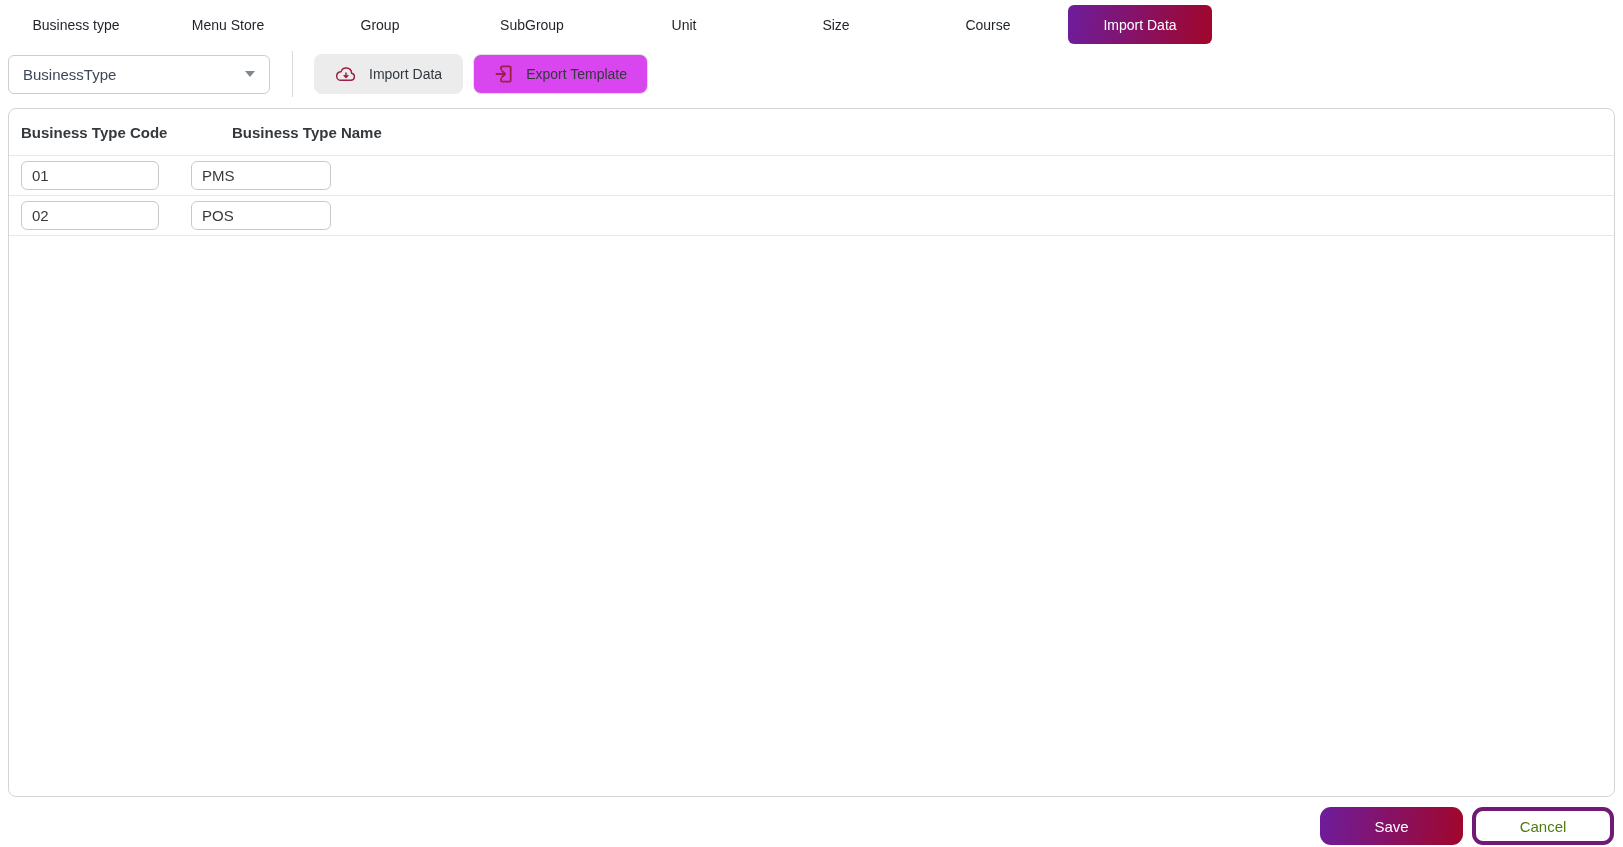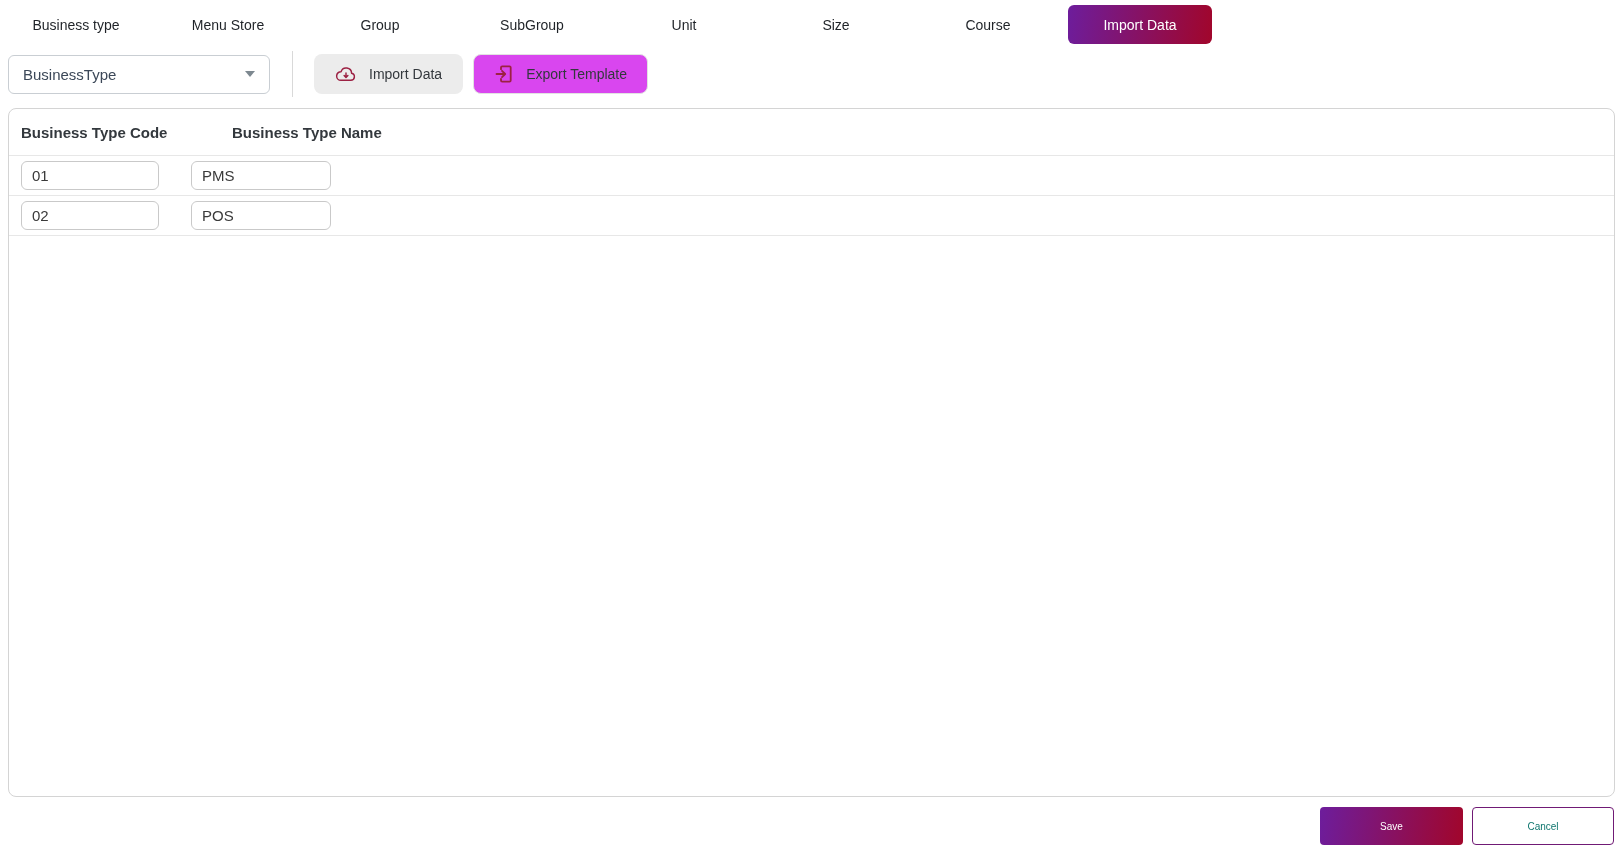--- a/index.html
+++ b/index.html
@@ -70,31 +70,31 @@
     height: 29px; border: 1px solid #c9c9c9; border-radius: 6px;
     padding: 0 10px; font-size: 15px; color: #3a3a3a;
     font-family: "Liberation Sans", sans-serif; background: #fff; outline: none;
   }
   .cell-input.code { width: 138px; margin-left: 12px; }
   .cell-input.name { width: 140px; margin-left: 20px; }
 
   
   .footer { display: flex; justify-content: flex-end; gap: 9px; margin: 10px 9px 0 0; }
   .btn {
-    height: 38px; border-radius: 4px; font-size: 10px; cursor: pointer;
+    height: 38px; border-radius: 11px; font-size: 15px; cursor: pointer;
     font-family: "Liberation Sans", sans-serif; display: flex;
     align-items: center; justify-content: center;
   }
   .btn.save {
     width: 143px; border: none; color: #fff;
     background: linear-gradient(97deg, #6d1d9c 0%, #a1062b 100%);
   }
   .btn.cancel {
     width: 142px; background: #fff;
-    border: 1px solid #701a75; color: #0f766e;
+    border: 4px solid #701a75; color: #4d7c0f;
   }
 </style>
 </head>
 <body>
 
 <div class="tabbar">
   <div class="tab">Business type</div>
   <div class="tab">Menu Store</div>
   <div class="tab">Group</div>
   <div class="tab">SubGroup</div>

